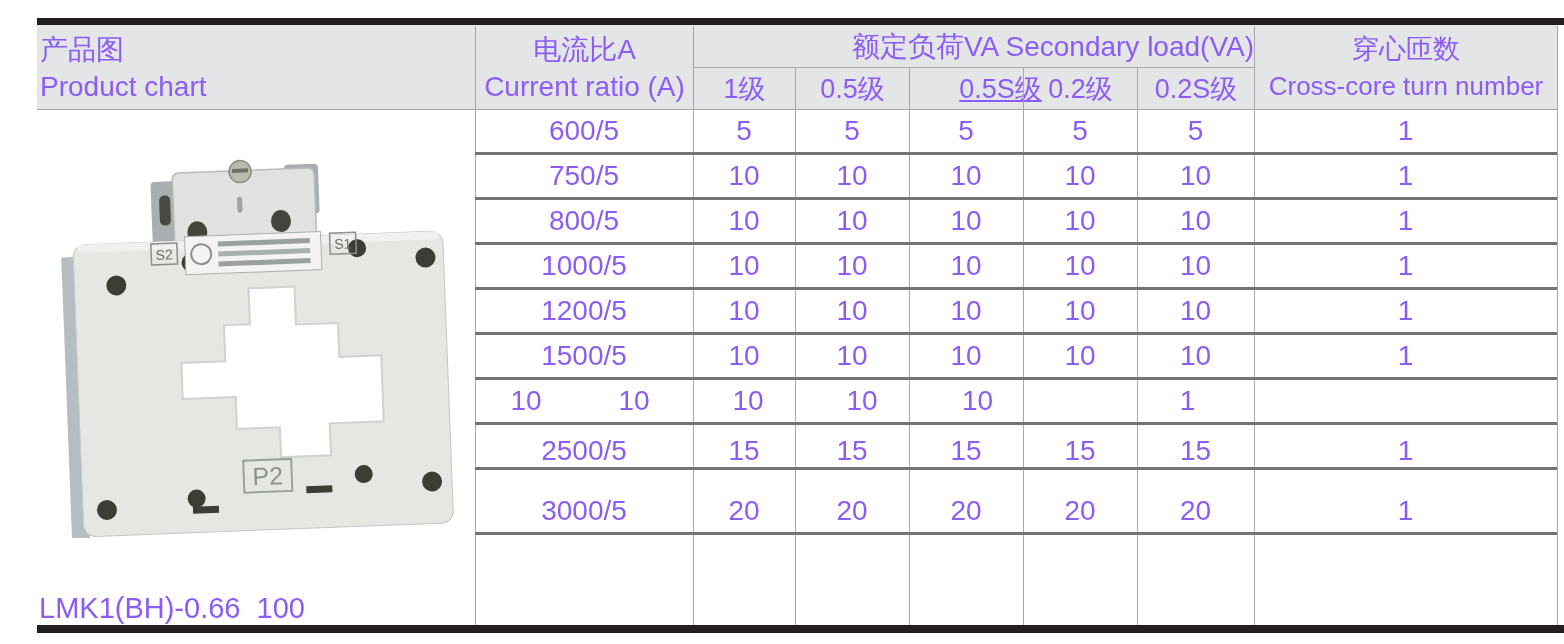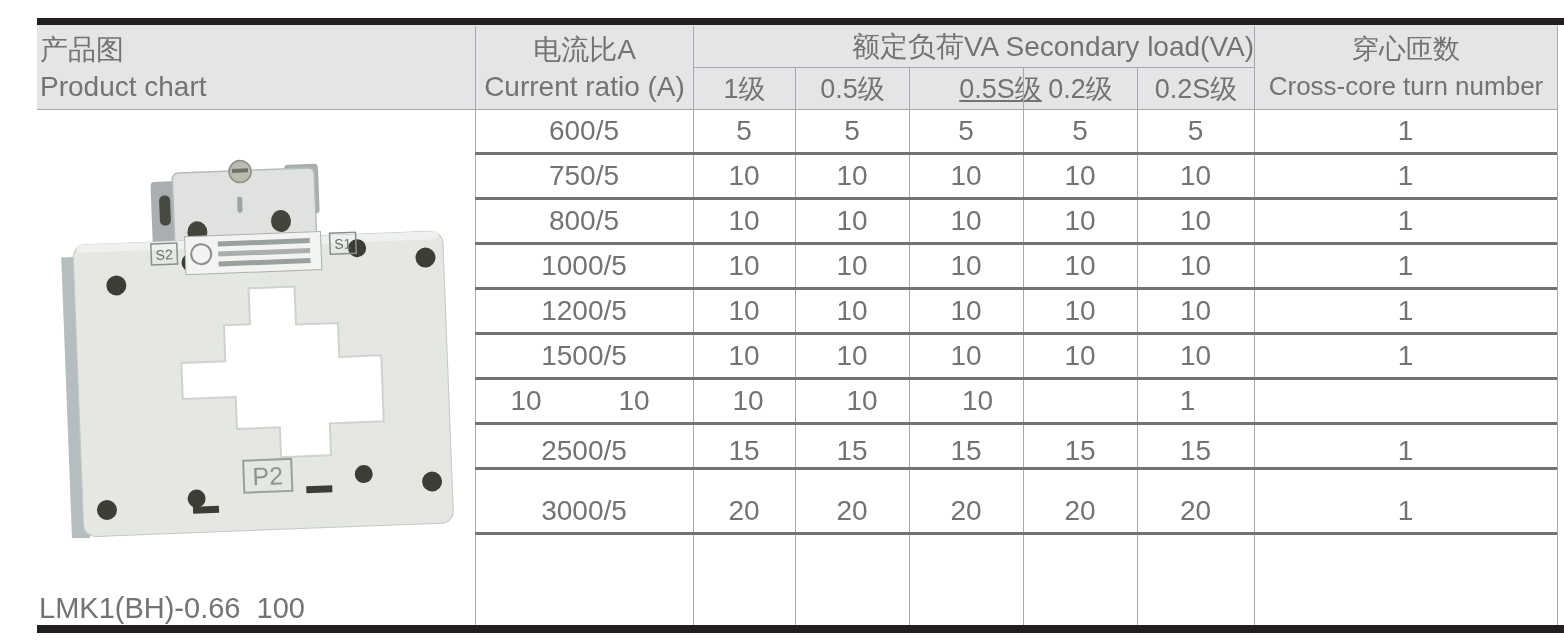--- a/index.html
+++ b/index.html
@@ -1,17 +1,17 @@
 <!DOCTYPE html>
 <html><head>
 <meta charset="utf-8">
 <style>
   html,body{margin:0;padding:0;background:#fff;}
   #page{position:relative;width:1564px;height:644px;background:#ffffff;overflow:hidden;
-        font-family:"Liberation Sans","DejaVu Sans",sans-serif;color:#737373;}
+        font-family:"Liberation Sans","DejaVu Sans",sans-serif;color:#8b5cf6;}
   .bar{position:absolute;left:37px;right:0;background:#231f20;}
   #topbar{top:18px;height:7px;}
   #bottombar{top:625px;height:8px;}
   #headerband{position:absolute;left:37px;top:25px;width:1521px;height:85px;background:#e3e5e6;}
   .vline{position:absolute;width:1px;background:#a6a8ab;}
   .hline{position:absolute;height:1px;background:#a6a8ab;}
   .hcell{position:absolute;display:flex;flex-direction:column;justify-content:center;
          text-align:center;font-size:28px;line-height:37px;}
   .hcell.left{text-align:left;}
   #h-group{justify-content:center;line-height:42px;}

